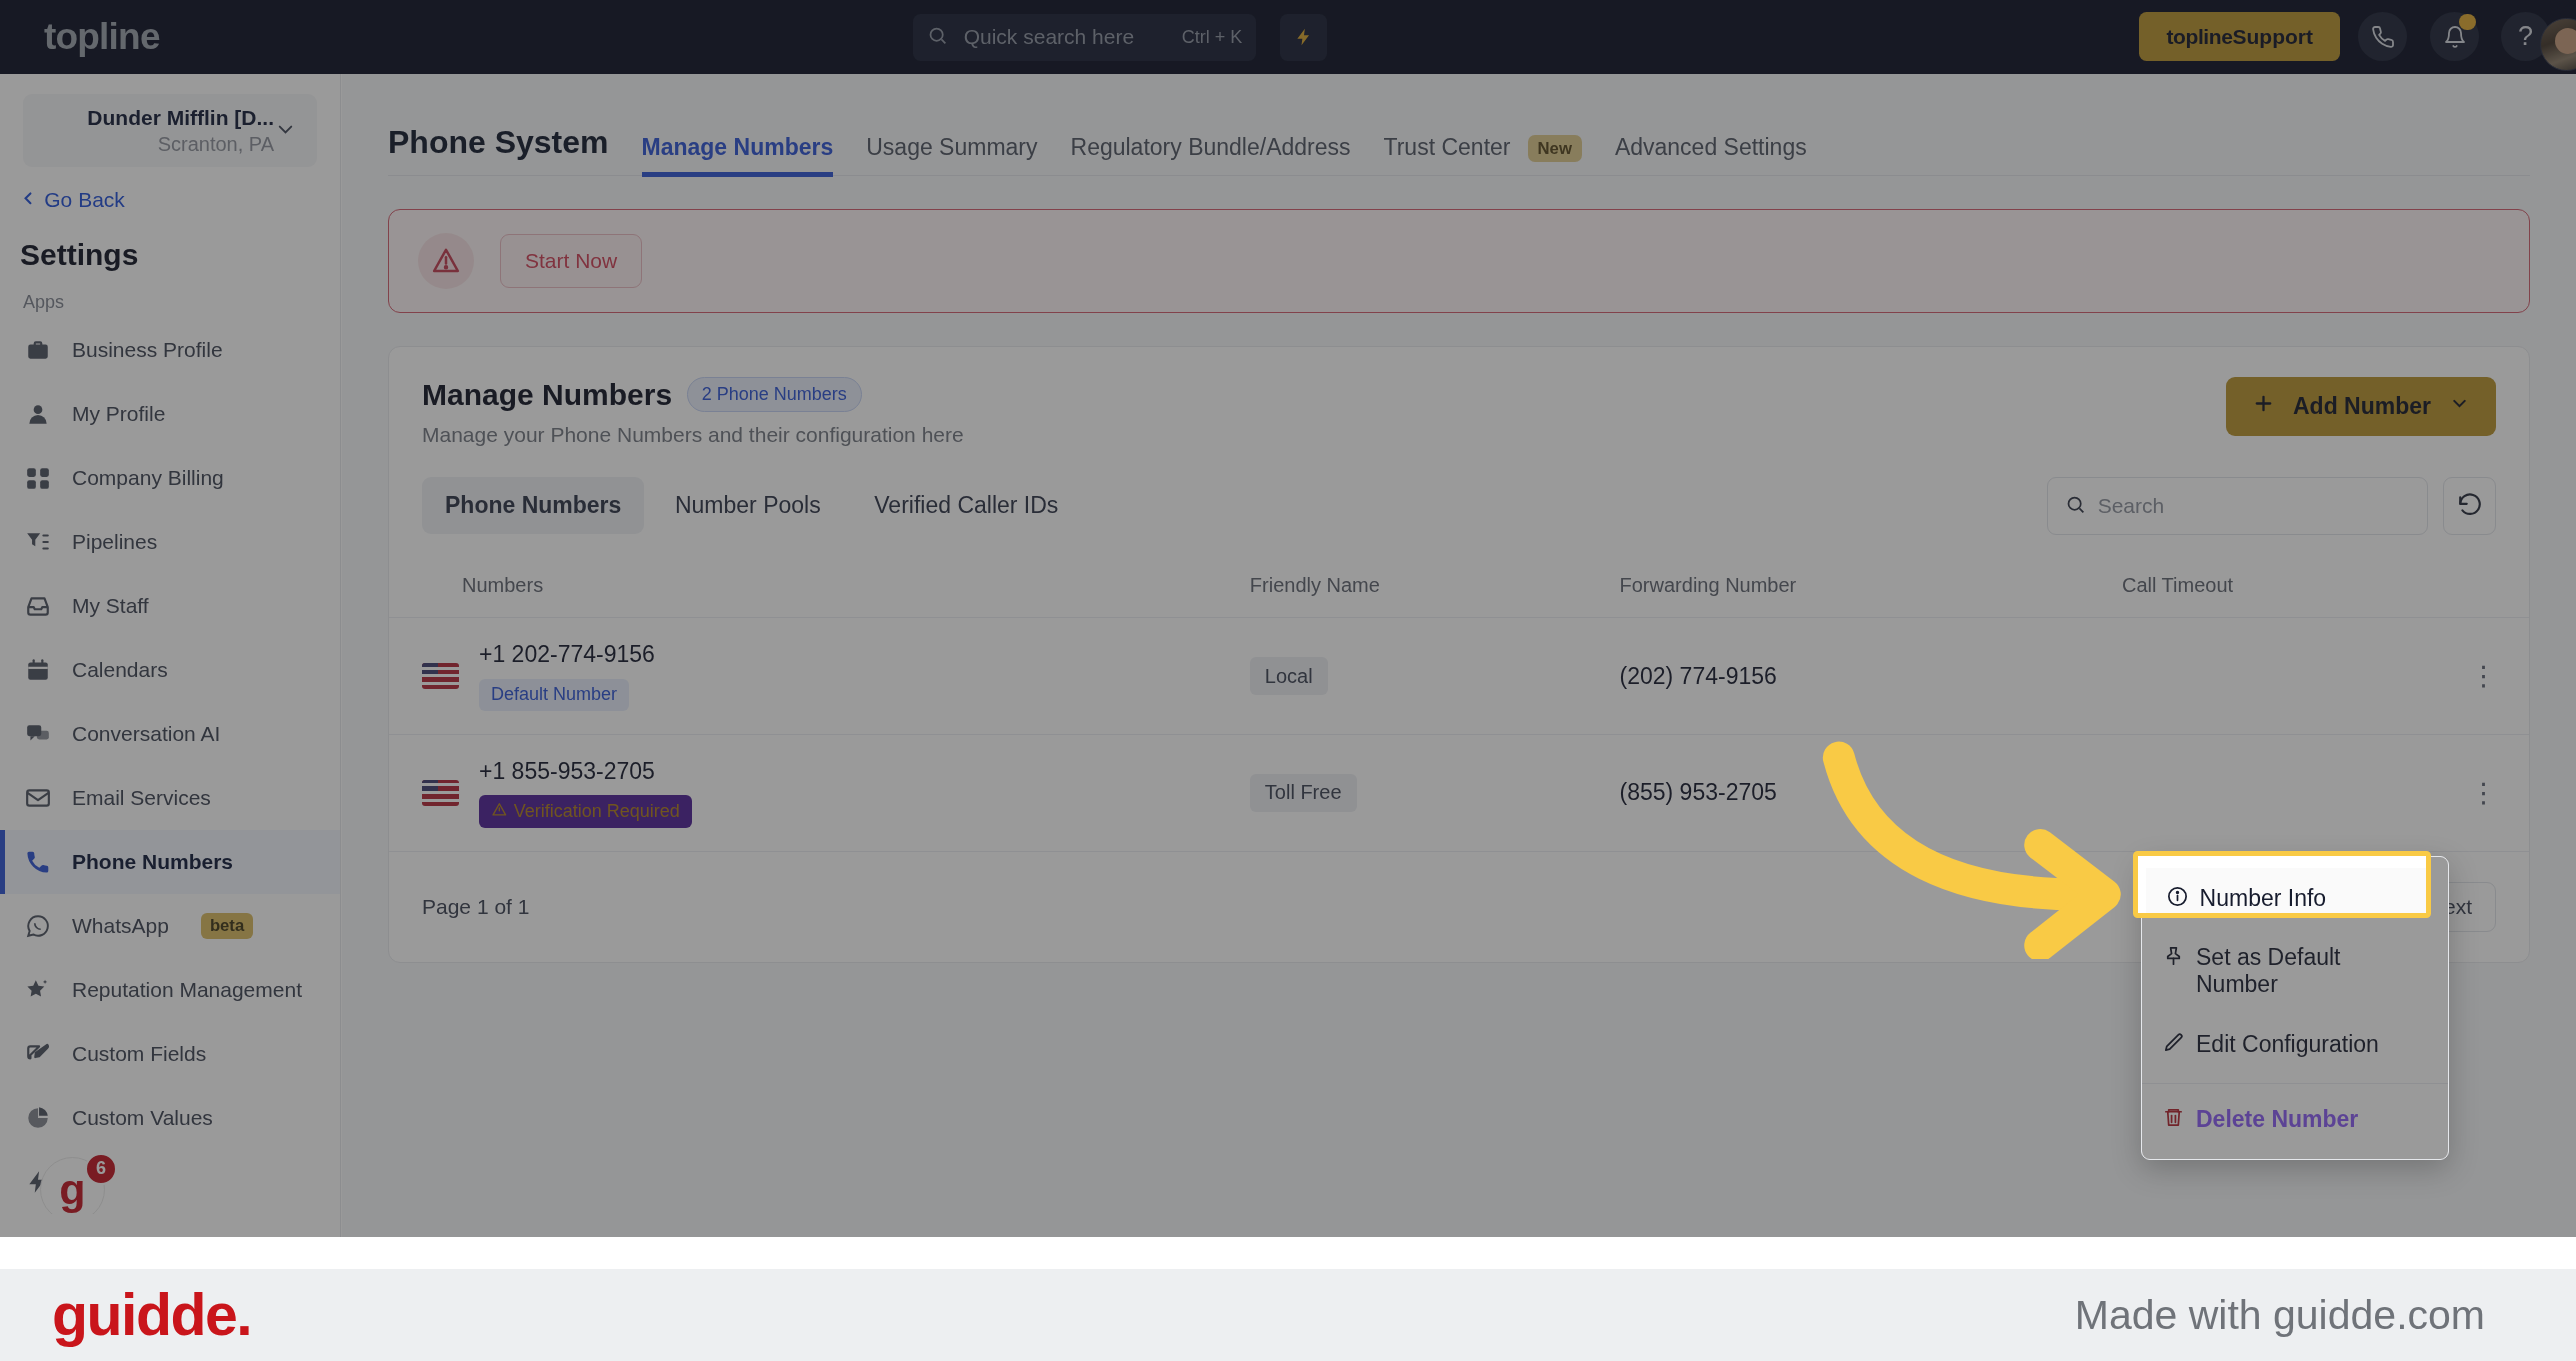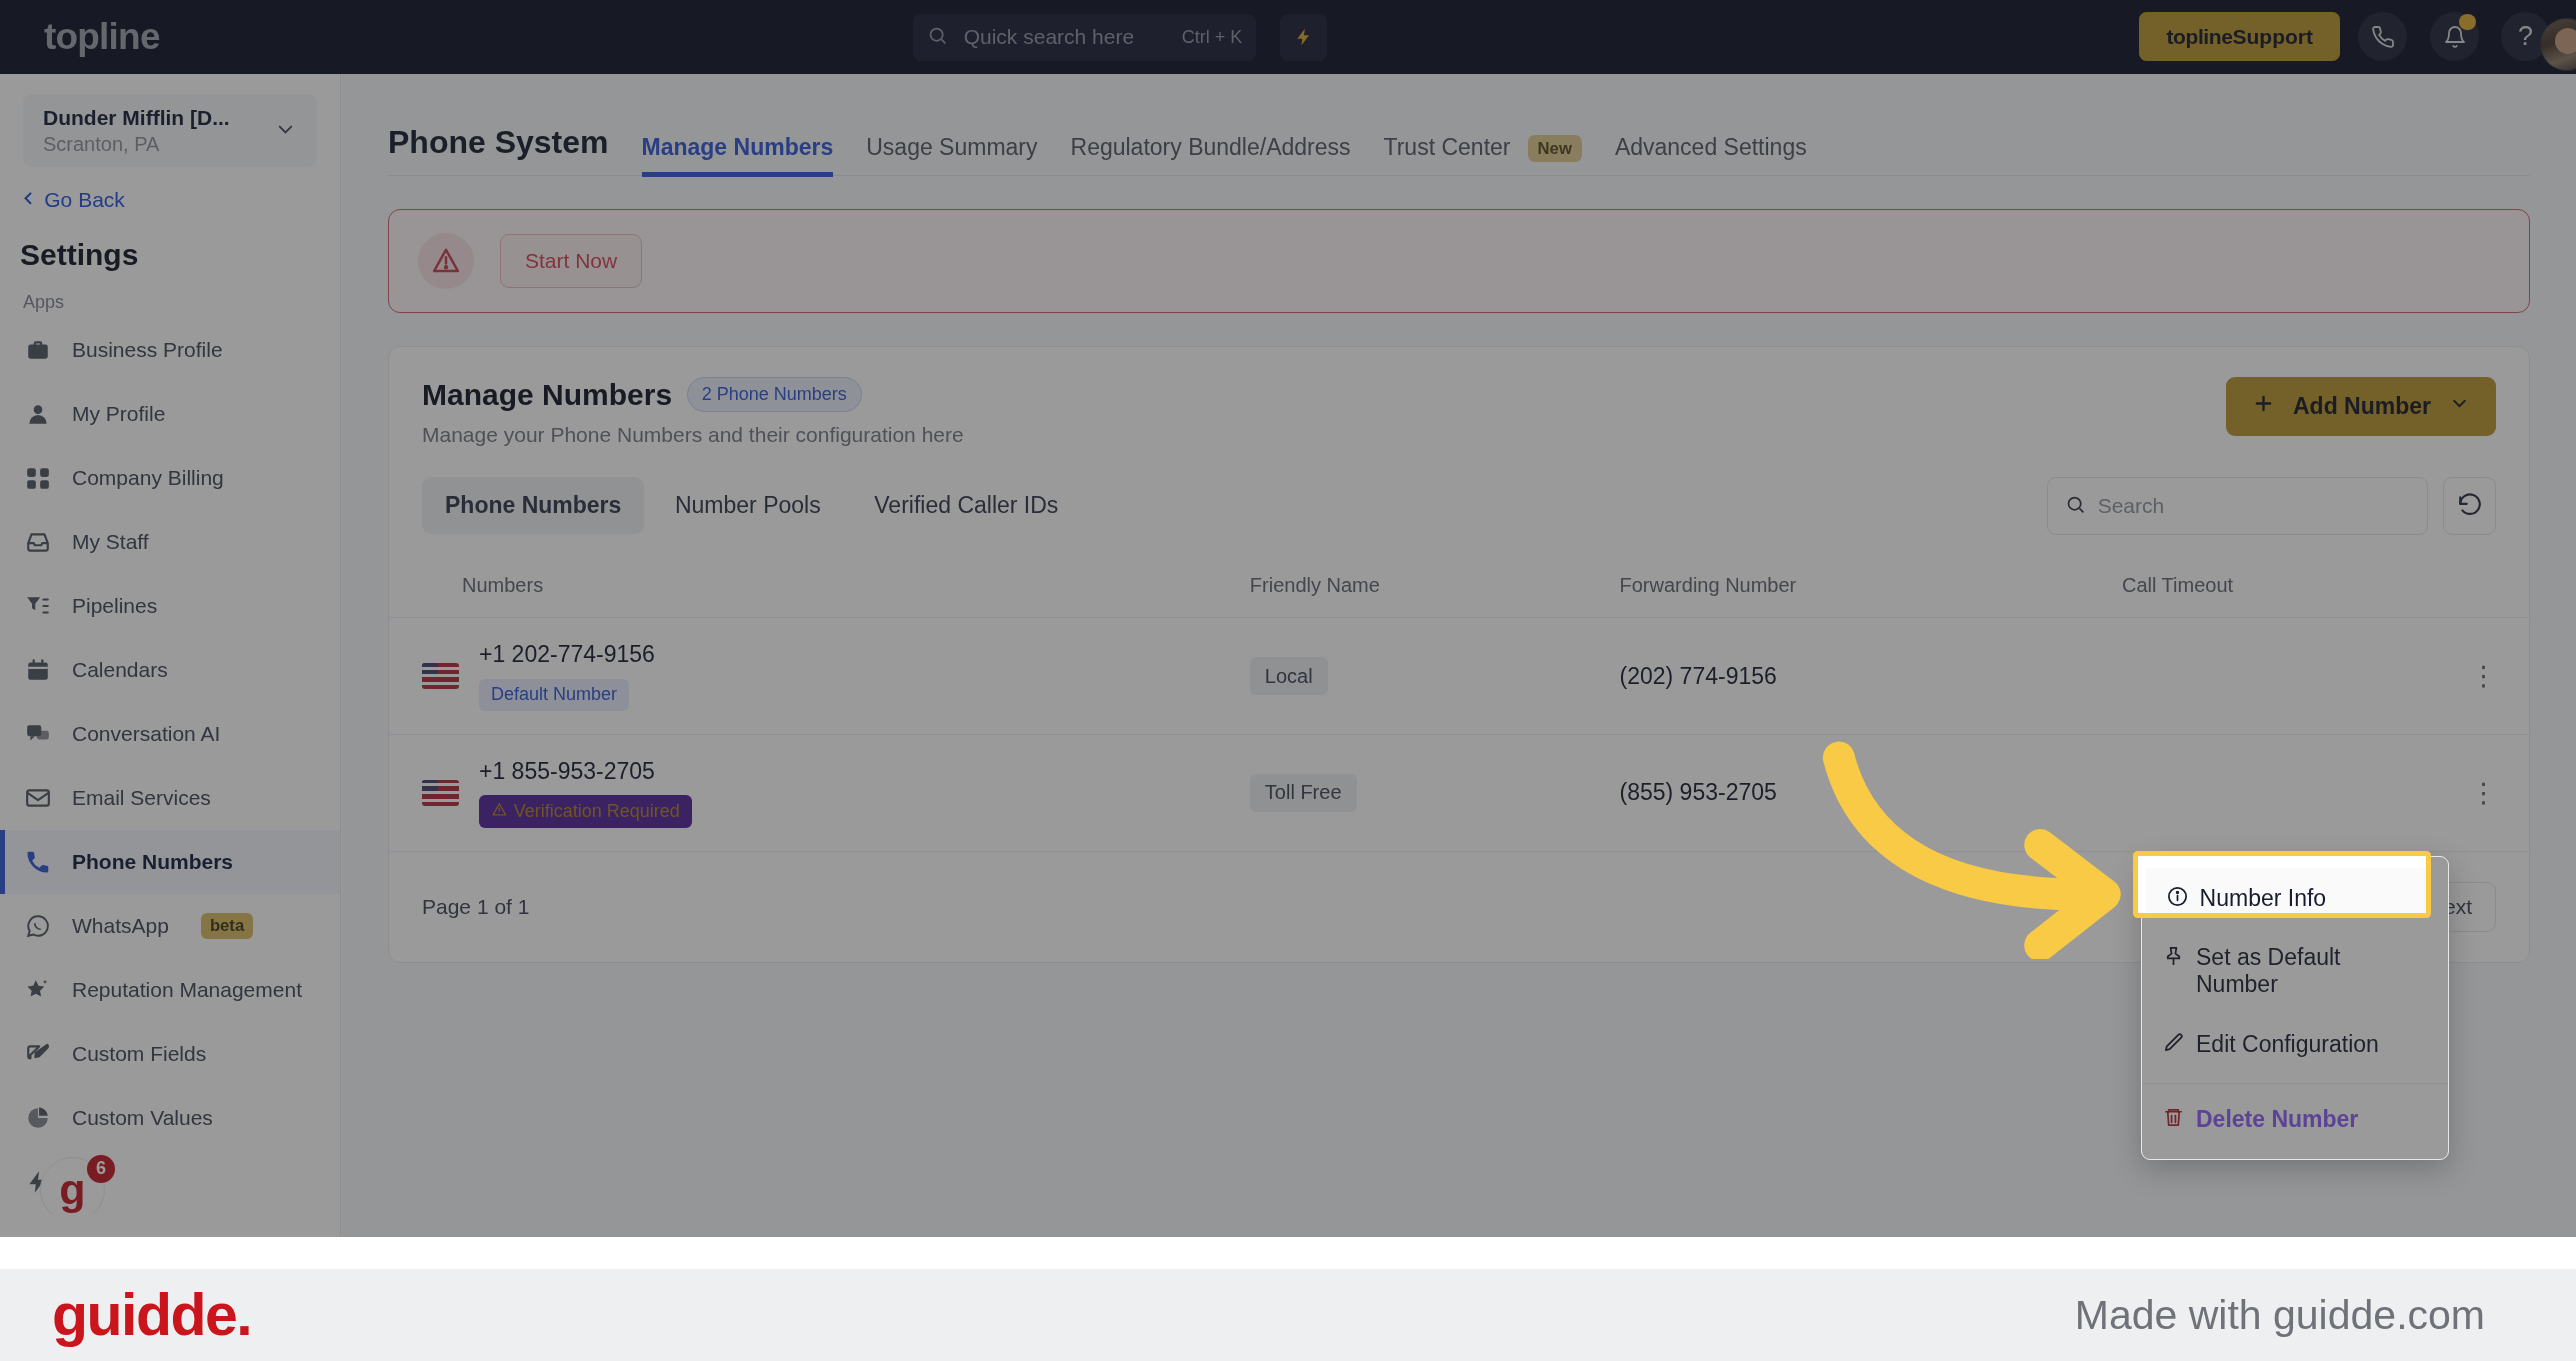--- a/index.html
+++ b/index.html
@@ -69,21 +69,21 @@
   }
   .avatar-wrap { position: absolute; right: 23px; top: 9px; width:53px; height:53px; }
 
   
   .sidebar {
     position: absolute; left: 0; top: 74px; width: 341px; height: 1163px;
     background: #ffffff; border-right: 0.8px solid #e4e6ea;
   }
   .org-card {
     margin: 20px 23px 0 23px; height: 73px; border-radius: 9px;
-    background: #f4f5f7; display: flex; align-items: center; padding: 0 20px;
+    background: #f4f5f7; display: flex; align-items: center; padding: 0 20px; text-align: right;
   }
   .org-text { flex: 1; }
   .org-name { font-size: 21px; color: #101935; font-weight: 600; white-space: nowrap; }
   .org-loc  { font-size: 20px; color: #8b8f99; margin-top: 3px; }
   .go-back {
     margin: 21px 0 0 20px; display: flex; align-items: center; gap: 7.6px;
     color: #1f4ed8; font-size: 21px; font-weight: 500;
   }
   .settings-title {
     margin: 26px 0 0 20px; font-size: 30px; font-weight: 700; color: #0c1020;
@@ -391,38 +391,38 @@
               <rect x="14" y="3" width="8" height="8" rx="2"></rect>
               <rect x="2" y="14" width="8" height="8" rx="2"></rect>
               <rect x="14" y="14" width="8" height="8" rx="2"></rect>
             </svg>
         </span>
         <span>Company Billing</span>
       </div>
 
       <div class="nav-item">
         <span class="nav-ico">
-          <svg width="26" height="26" viewBox="0 0 24 24" fill="none" stroke="currentColor" stroke-width="2" stroke-linejoin="round">
-              <path d="M3 13l3-8h12l3 8v5a2 2 0 0 1-2 2H5a2 2 0 0 1-2-2z"></path>
-              <path d="M3 13h5l1 2h6l1-2h5"></path>
-            </svg>
-        </span>
-        <span>My Staff</span>
-      </div>
-
-      <div class="nav-item">
-        <span class="nav-ico">
           <svg width="26" height="26" viewBox="0 0 24 24" fill="currentColor">
               <path d="M2 4h12l-4.5 6v6l-3-2v-4z"></path>
               <rect x="16" y="5" width="6" height="2" rx="1"></rect>
               <rect x="16" y="11" width="6" height="2" rx="1"></rect>
               <rect x="16" y="17" width="6" height="2" rx="1"></rect>
             </svg>
         </span>
         <span>Pipelines</span>
+      </div>
+
+      <div class="nav-item">
+        <span class="nav-ico">
+          <svg width="26" height="26" viewBox="0 0 24 24" fill="none" stroke="currentColor" stroke-width="2" stroke-linejoin="round">
+              <path d="M3 13l3-8h12l3 8v5a2 2 0 0 1-2 2H5a2 2 0 0 1-2-2z"></path>
+              <path d="M3 13h5l1 2h6l1-2h5"></path>
+            </svg>
+        </span>
+        <span>My Staff</span>
       </div>
 
       <div class="nav-item">
         <span class="nav-ico">
           <svg width="26" height="26" viewBox="0 0 24 24" fill="currentColor">
               <rect x="3" y="5" width="18" height="16" rx="2"></rect>
               <rect x="3" y="9" width="18" height="2" fill="#fff"></rect>
               <rect x="7" y="2" width="2" height="5" rx="1"></rect>
               <rect x="15" y="2" width="2" height="5" rx="1"></rect>
             </svg>

